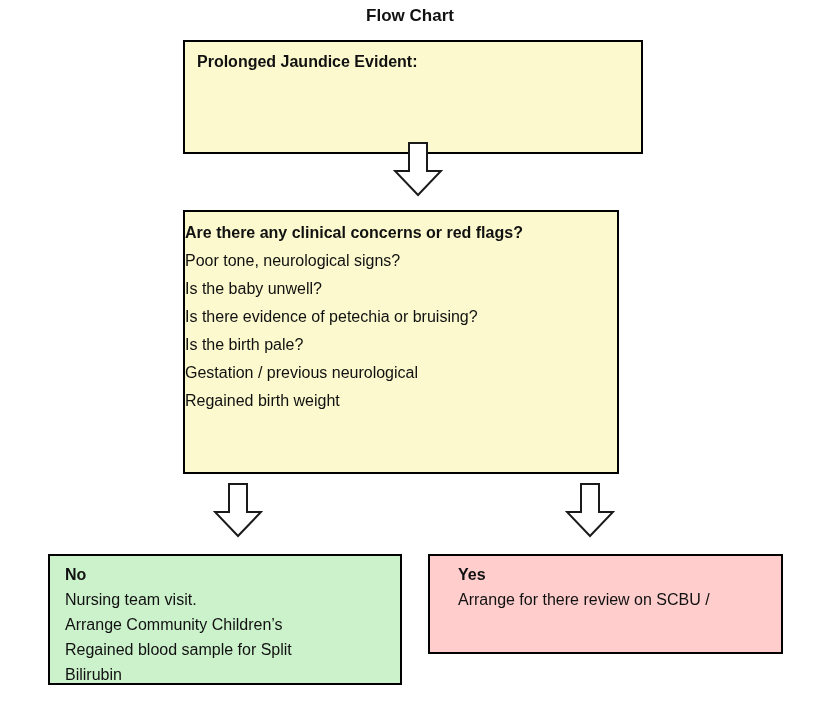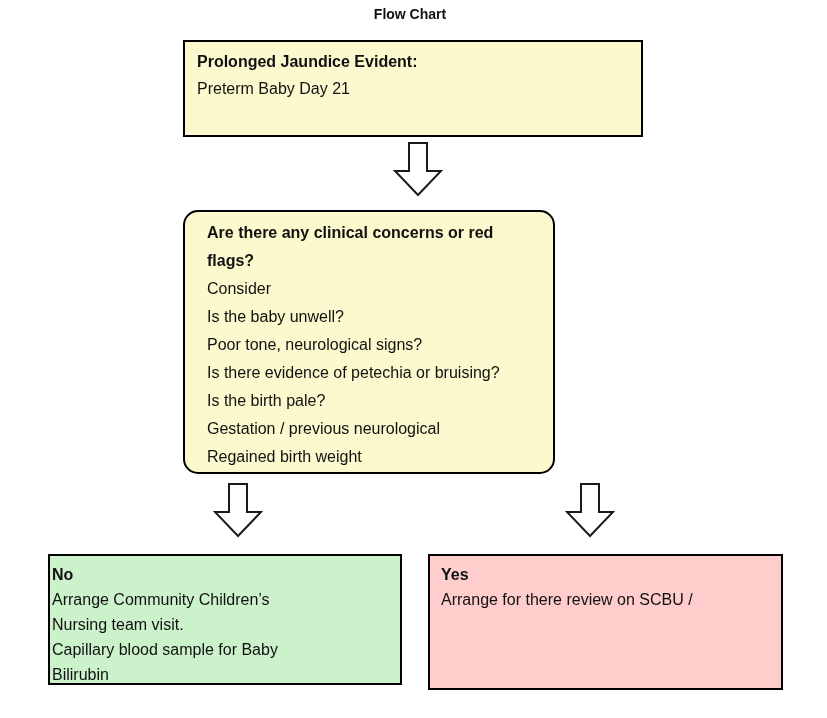--- a/index.html
+++ b/index.html
@@ -15,60 +15,59 @@
     font-family: "Liberation Sans", sans-serif;
     color: #111111;
     overflow: hidden;
   }
   .title {
     position: absolute;
     top: 6px;
     left: 0;
     width: 820px;
     text-align: center;
-    font-size: 14px;
+    font-size: 17px;
     font-weight: bold;
     color: #111111;
   }
   .box {
     position: absolute;
     box-sizing: border-box;
     border: 2px solid var(--border, #000);
     font-size: 16px;
   }
   .box .heading {
     font-weight: bold;
   }
   .box-start {
     left: 183px; top: 40px;
-    width: 460px; height: 97px;
+    width: 460px; height: 114px;
     background: var(--box-yellow, #FBF9CD);
     padding: 6px 12px;
     line-height: 27px;
   }
   .box-question {
     left: 183px; top: 210px;
-    width: 372px; height: 264px;
+    width: 436px; height: 264px;
     background: var(--box-yellow, #FBF9CD);
-    padding: 7px 22px;
+    padding: 7px 0;
     line-height: 28px;
-    border-radius: 15px;
   }
   .box-no {
     left: 48px; top: 554px;
     width: 354px; height: 131px;
     background: var(--box-green, #CCF2CC);
-    padding: 6px 2px;
+    padding: 6px 15px;
     line-height: 25px;
   }
   .box-yes {
     left: 428px; top: 554px;
-    width: 355px; height: 136px;
+    width: 355px; height: 100px;
     background: var(--box-pink, #FECDCC);
-    padding: 6px 11px;
+    padding: 6px 28px;
     line-height: 25px;
   }
   .arrow {
     position: absolute;
     width: 50px;
     height: 55px;
   }
   .arrow path {
     fill: var(--arrow-fill, #ffffff);
     stroke: var(--arrow-stroke, #1a1a1a);
@@ -82,55 +81,53 @@
 </head>
 <body>
 
 <div class="canvas">
 
   <div class="title">Flow Chart</div>
 
   <div class="box box-start">
     <div class="heading">Prolonged Jaundice Evident:</div>
     <div class="lines">
-        <div class="line">Preterm Baby Day 21</div>
       </div>
   </div>
 
   <svg class="arrow arrow-main" viewBox="0 0 50 55">
     <path d="M16 1 H34 V29 H48 L25 53 L2 29 H16 Z"></path>
   </svg>
 
   <div class="box box-question">
     <div class="heading">Are there any clinical concerns or red flags?</div>
     <div class="lines">
-        <div class="line">Consider</div>
+        <div class="line">Poor tone, neurological signs?</div>
         <div class="line">Is the baby unwell?</div>
-        <div class="line">Poor tone, neurological signs?</div>
         <div class="line">Is there evidence of petechia or bruising?</div>
         <div class="line">Is the birth pale?</div>
         <div class="line">Gestation / previous neurological</div>
         <div class="line">Regained birth weight</div>
       </div>
   </div>
 
   <svg class="arrow arrow-no" viewBox="0 0 50 55">
     <path d="M16 1 H34 V29 H48 L25 53 L2 29 H16 Z"></path>
   </svg>
 
   <svg class="arrow arrow-yes" viewBox="0 0 50 55">
     <path d="M16 1 H34 V29 H48 L25 53 L2 29 H16 Z"></path>
   </svg>
 
   <div class="box box-no">
     <div class="heading">No</div>
     <div class="lines">
+        <div class="line">Nursing team visit.</div>
         <div class="line">Arrange Community Children’s</div>
-        <div class="line">Nursing team visit.</div>
-        <div class="line">Capillary blood sample for Baby</div>
+        <div class="line">Regained blood sample for Split</div>
         <div class="line">Bilirubin</div>
       </div>
   </div>
 
   <div class="box box-yes">
     <div class="heading">Yes</div>
     <div class="lines">
         <div class="line">Arrange for there review on SCBU /</div>
       </div>
   </div>

